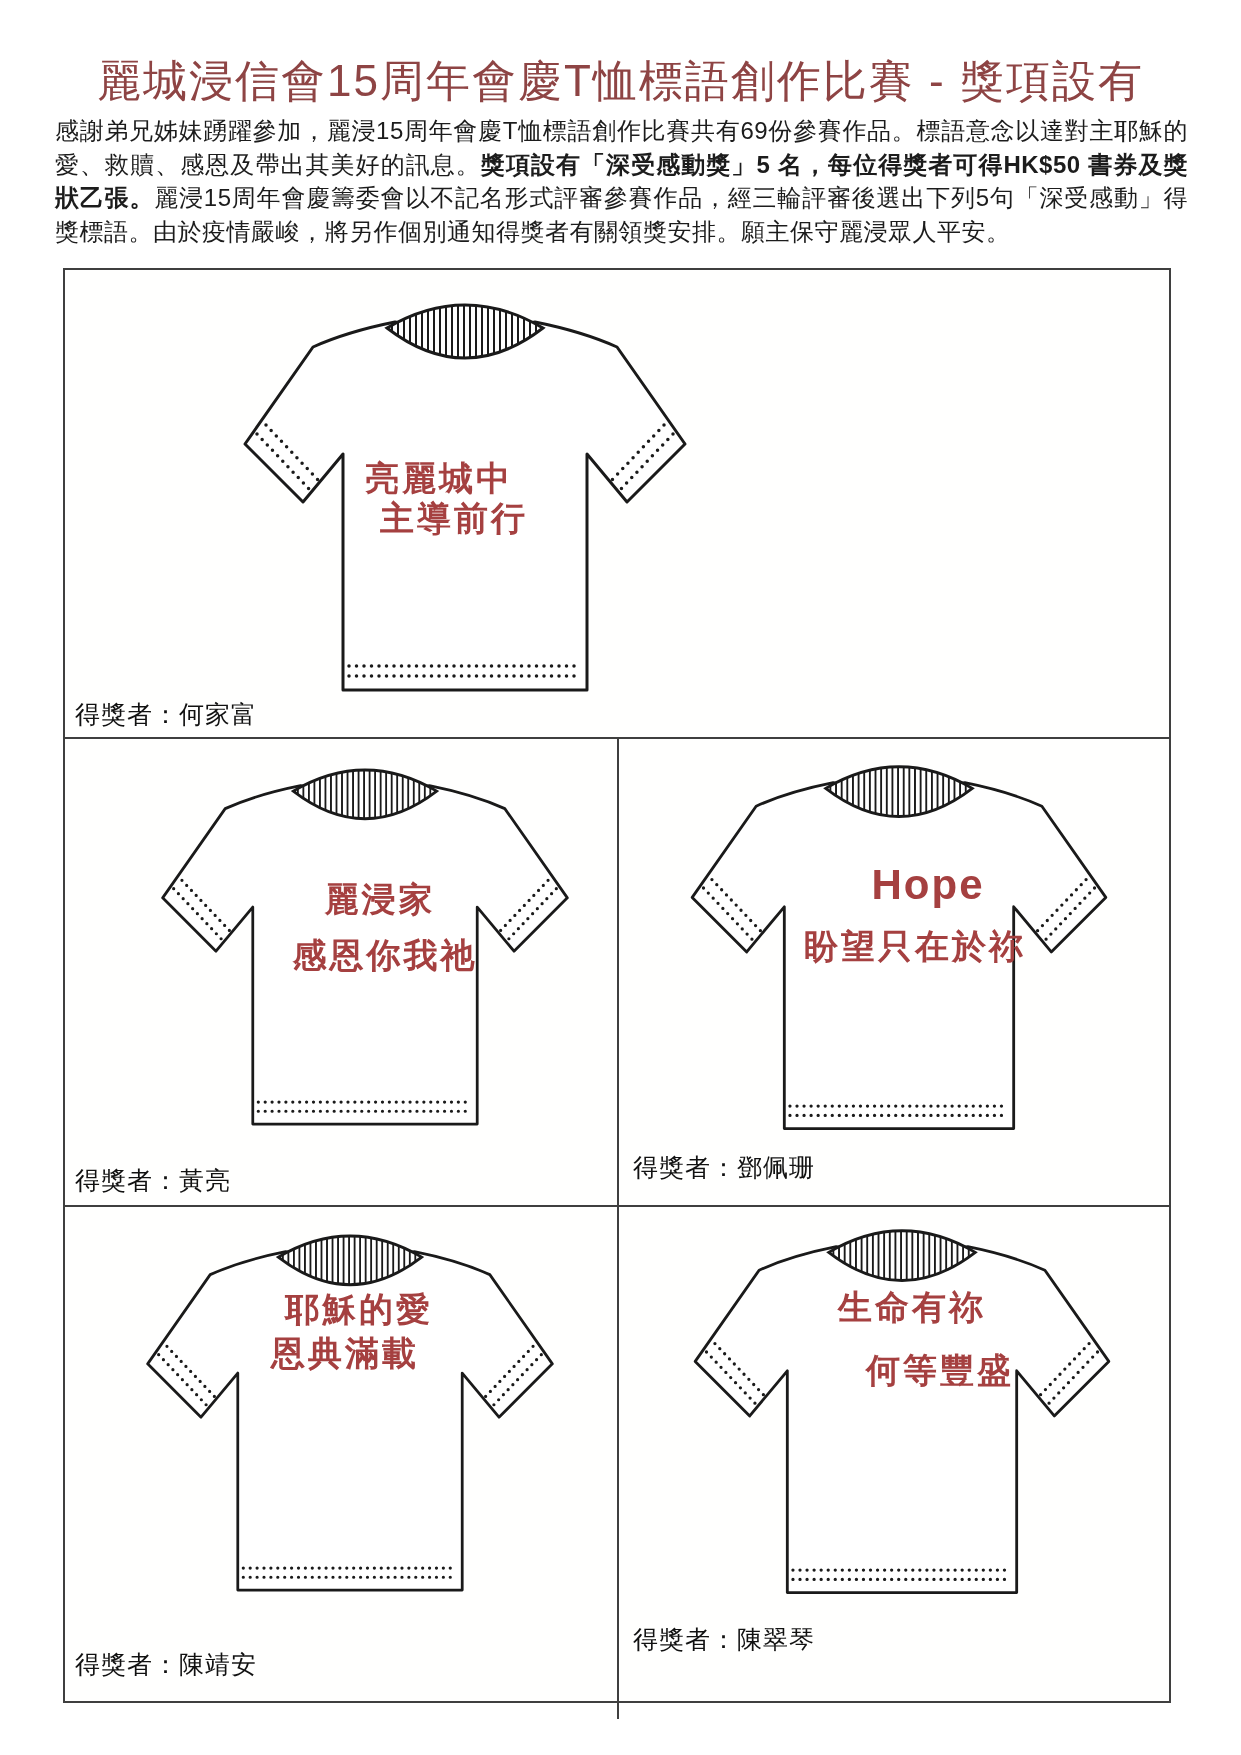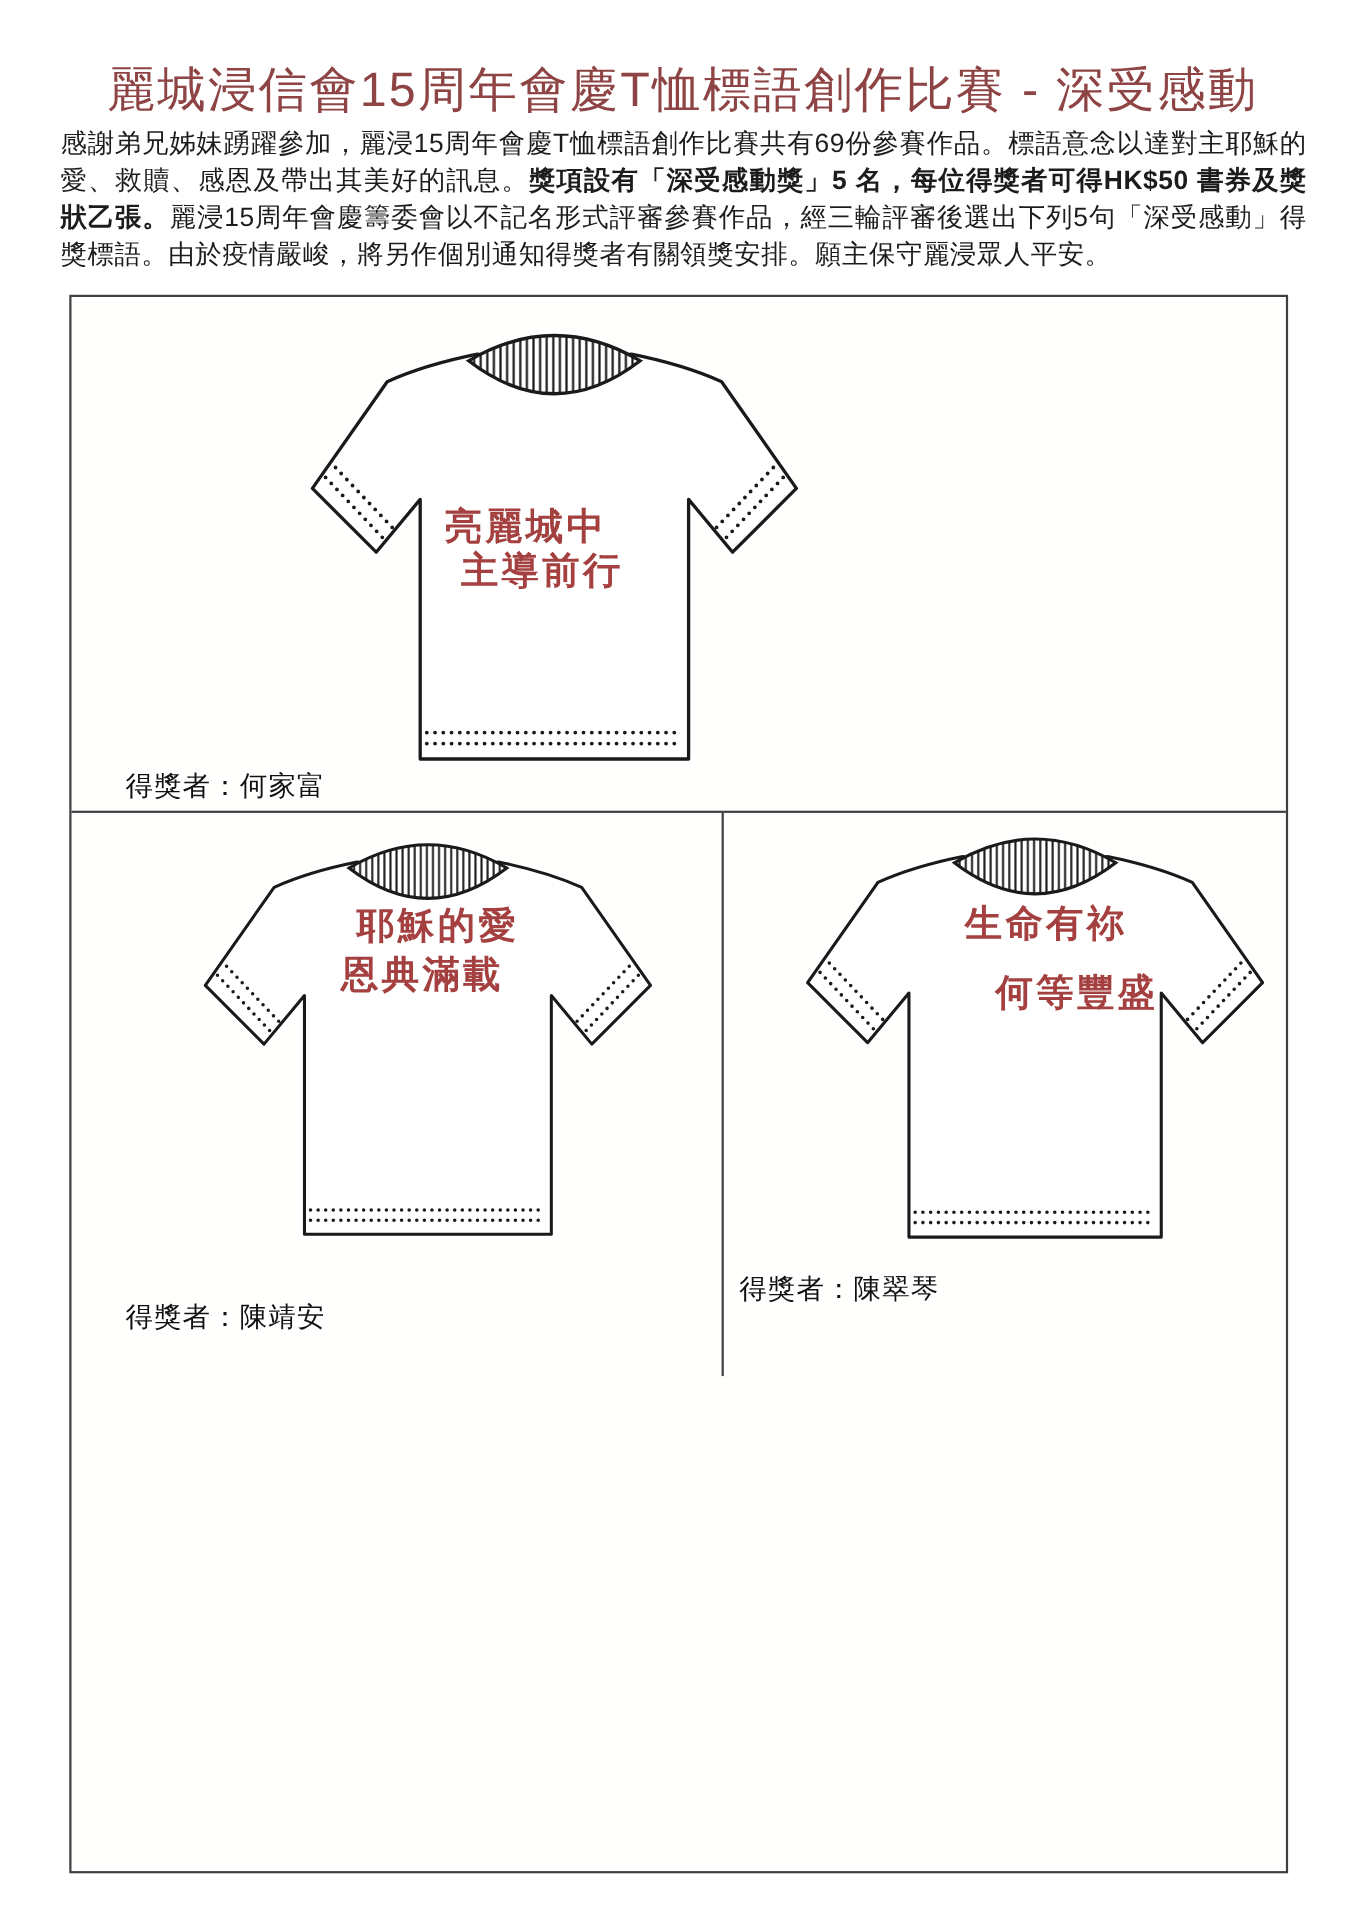--- a/index.html
+++ b/index.html
@@ -17,21 +17,21 @@
     position:absolute;left:55px;top:114px;width:1133px;
     font-size:24px;line-height:33.5px;text-align:justify;color:#1c1c1c;
     letter-spacing:0.5px;
   }
   .intro b{font-weight:bold;}
   
   .grid{
     position:absolute;left:63px;top:268px;width:1108px;height:1435px;
     border:2px solid #3f3f3f;box-sizing:border-box;background:#fffffe;
   }
-  .row{position:relative;width:100%;box-sizing:border-box;padding-left:39px;}
+  .row{position:relative;width:100%;box-sizing:border-box;}
   .row1{height:469px;border-bottom:2px solid #3f3f3f;}
   .row2{height:468px;border-bottom:2px solid #3f3f3f;}
   .row3{height:512px;}
   .row2,.row3{display:flex;}
   .cell{position:relative;box-sizing:border-box;height:100%;}
   .cell-l{width:554px;border-right:2px solid #3f3f3f;}
   .cell-r{flex:1;}
   .cell-full{position:relative;width:100%;height:100%;}
   
   .shirt{position:absolute;}
@@ -93,37 +93,55 @@
       <line class="dots" x1="42" y1="154" x2="95" y2="210"></line>
       <line class="dots" x1="51" y1="145" x2="104" y2="201"></line>
       <line class="dots" x1="458" y1="154" x2="405" y2="210"></line>
       <line class="dots" x1="449" y1="145" x2="396" y2="201"></line>
       <line class="dots" x1="134" y1="386" x2="366" y2="386"></line>
       <line class="dots" x1="134" y1="396" x2="366" y2="396"></line>
     </g>
   </defs>
 </svg>
 
-<h1 class="title">麗城浸信會15周年會慶T恤標語創作比賽 - 深受感動</h1>
+<h1 class="title">麗城浸信會15周年會慶T恤標語創作比賽 - 獎項設有</h1>
 
 <div class="intro"><span>感謝弟兄姊妹踴躍參加，麗浸15周年會慶T恤標語創作比賽共有69份參賽作品。標語意念以達對主耶穌的愛、救贖、感恩及帶出其美好的訊息。</span><b>獎項設有「深受感動獎」5 名，每位得獎者可得HK$50 書券及獎狀乙張。</b><span>麗浸15周年會慶籌委會以不記名形式評審參賽作品，經三輪評審後選出下列5句「深受感動」得獎標語。由於疫情嚴峻，將另作個別通知得獎者有關領獎安排。願主保守麗浸眾人平安。</span></div>
 
 <div class="grid">
 
   <div class="row row1">
     <div class="cell cell-full">
       <svg class="shirt shirt1" viewBox="0 0 500 424">
           <use href="#tshirt"></use>
         </svg>
       <div class="slogan sl1a">亮麗城中</div>
       <div class="slogan sl1b">主導前行</div>
       <div class="winner-label w1">得獎者：何家富</div>
     </div>
   </div>
 
+  <div class="row row2">
+    <div class="cell cell-l">
+      <svg class="shirt shirt2" viewBox="0 0 500 424">
+          <use href="#tshirt"></use>
+        </svg>
+      <div class="slogan sl2a">麗浸家</div>
+      <div class="slogan sl2b">感恩你我祂</div>
+      <div class="winner-label w2">得獎者：黃亮</div>
+    </div>
+    <div class="cell cell-r">
+      <svg class="shirt shirt3" viewBox="0 0 500 424">
+          <use href="#tshirt"></use>
+        </svg>
+      <div class="slogan slogan-latin sl3a">Hope</div>
+      <div class="slogan sl3b">盼望只在於祢</div>
+      <div class="winner-label w3">得獎者：鄧佩珊</div>
+    </div>
+  </div>
 
   <div class="row row3">
     <div class="cell cell-l">
       <svg class="shirt shirt4" viewBox="0 0 500 424">
           <use href="#tshirt"></use>
         </svg>
       <div class="slogan sl4a">耶穌的愛</div>
       <div class="slogan sl4b">恩典滿載</div>
       <div class="winner-label w4">得獎者：陳靖安</div>
     </div>

